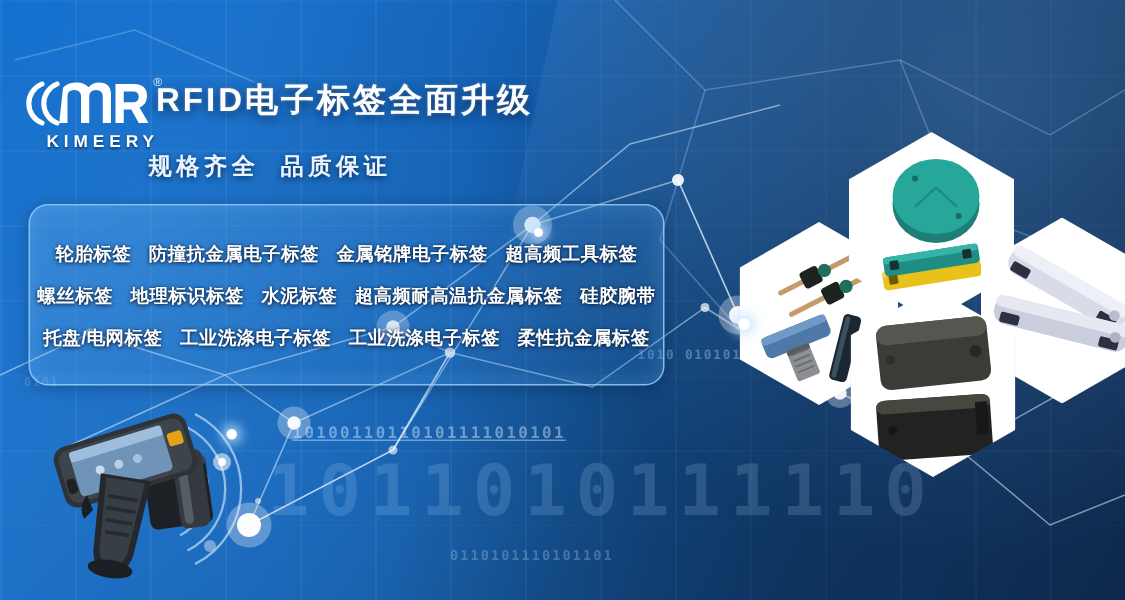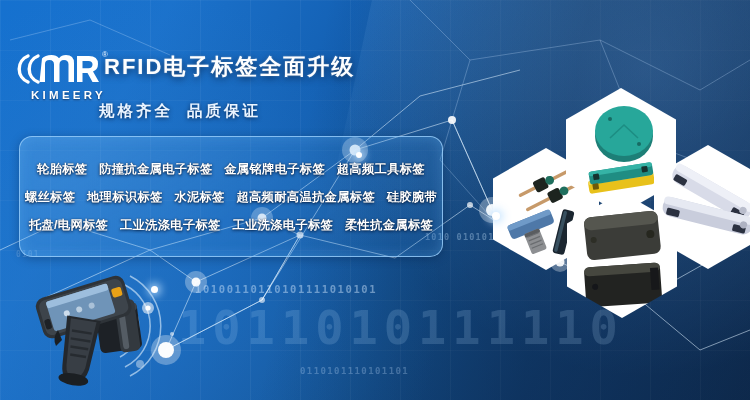--- a/index.html
+++ b/index.html
@@ -35,21 +35,21 @@
     position:absolute;left:178px;top:300px;
     font-family:"DejaVu Sans Mono","Liberation Mono",monospace;
     font-size:47px;letter-spacing:6px;font-weight:700;white-space:nowrap;
     color:rgba(190,225,255,.17);
   }
   .binrow{
     position:absolute;
     font-family:"DejaVu Sans Mono","Liberation Mono",monospace;
     font-weight:700;white-space:nowrap;color:rgba(215,235,255,.45);
   }
-  .binrow.b1{left:195px;top:283px;font-size:10.5px;letter-spacing:1.6px;}
+  .binrow.b1{left:195px;top:283px;font-size:10.5px;letter-spacing:1.6px;text-decoration:underline;}
   .binrow.b2{left:238px;top:296px;font-size:10.5px;letter-spacing:1.6px;color:rgba(225,242,255,.62);}
   .binrow.b3{left:425px;top:232px;font-size:8.5px;letter-spacing:1.2px;color:rgba(200,228,255,.35);}
   .binrow.b4{left:596px;top:238px;font-size:8.5px;letter-spacing:1.2px;color:rgba(200,228,255,.30);}
   .binrow.b5{left:300px;top:366px;font-size:9px;letter-spacing:1.4px;color:rgba(200,228,255,.28);}
   .binrow.b6{left:16px;top:250px;font-size:8px;letter-spacing:1.1px;color:rgba(200,228,255,.22);}
   svg.net{position:absolute;inset:0;width:750px;height:400px;}
   
   #logo{position:absolute;left:14px;top:52px;width:92px;height:58px;}
   #logo .mark{position:relative;height:34px;}
   #logo .reg{

